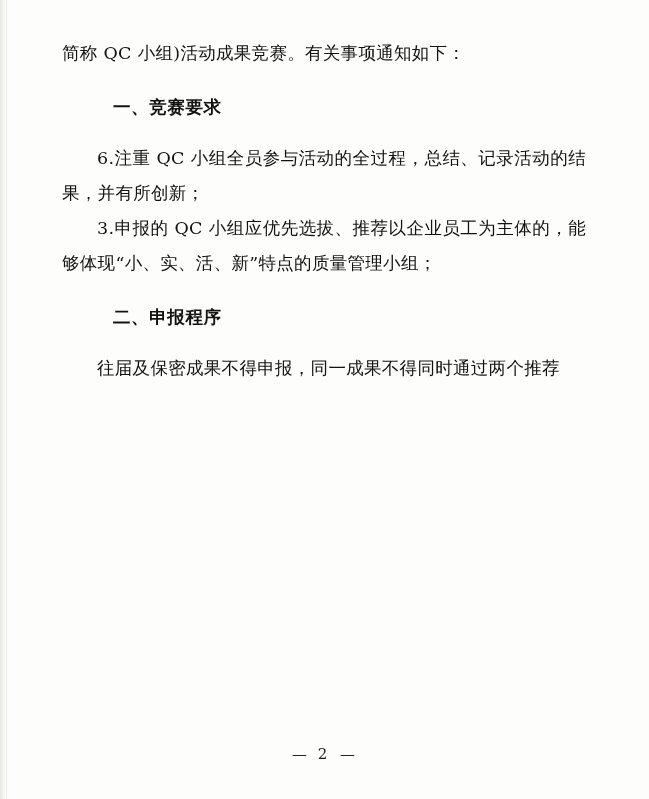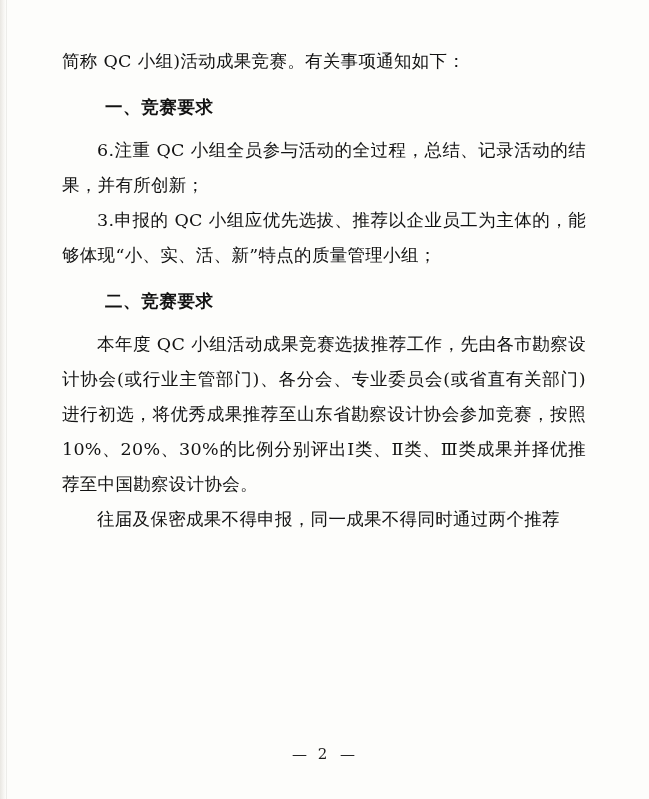--- a/index.html
+++ b/index.html
@@ -21,41 +21,41 @@
     left: 0;
     top: 0;
     width: 6px;
     height: 799px;
     background: linear-gradient(to right, #e9e7e2 0%, #f6f5f2 60%, #fdfdfb 100%);
     border-right: 1px solid #ededea;
   }
   .body-col {
     position: absolute;
     left: 62px;
-    top: 44px;
+    top: 36px;
     width: 524px;
   }
   .para {
     font-size: 17.5px;
     line-height: 35px;
     text-align: justify;
     text-justify: inter-ideograph;
     letter-spacing: 0.3px;
     margin: 0;
     font-weight: 500;
   }
   .indent {
     text-indent: 35px;
   }
   .heading {
     font-size: 17.5px;
     line-height: 35px;
     font-weight: 700;
     text-indent: 35px;
-    margin: 8px;
+    margin: 16px;
     letter-spacing: 0.6px;
   }
   .gap-sm { height: 3px; }
   .footer {
     position: absolute;
     left: 0;
     right: 0;
     bottom: 36px;
     text-align: center;
     font-size: 15px;
@@ -85,23 +85,22 @@
     <p class="heading">一、竞赛要求</p>
 
 
     <p class="para indent">6.注重 QC 小组全员参与活动的全过程，总结、记录活动的结果，并有所创新；</p>
 
     <p class="para indent">3.申报的 QC 小组应优先选拔、推荐以企业员工为主体的，能够体现“小、实、活、新”特点的质量管理小组；</p>
 
 
     <div class="gap-sm"></div>
 
-    <p class="heading">二、竞赛要求</p>
+    <p class="heading">二、申报程序</p>
 
-    <p class="para indent">本年度 QC 小组活动成果竞赛选拔推荐工作，先由各市勘察设计协会(或行业主管部门)、各分会、专业委员会(或省直有关部门)进行初选，将优秀成果推荐至山东省勘察设计协会参加竞赛，按照 10%、20%、30%的比例分别评出Ⅰ类、Ⅱ类、Ⅲ类成果并择优推荐至中国勘察设计协会。</p>
 
     <p class="para indent">往届及保密成果不得申报，同一成果不得同时通过两个推荐</p>
 
   </div>
 
   <div class="footer">
     <span class="dash">—</span>
     <span class="latin">2</span>
     <span class="dash">—</span>
   </div>

